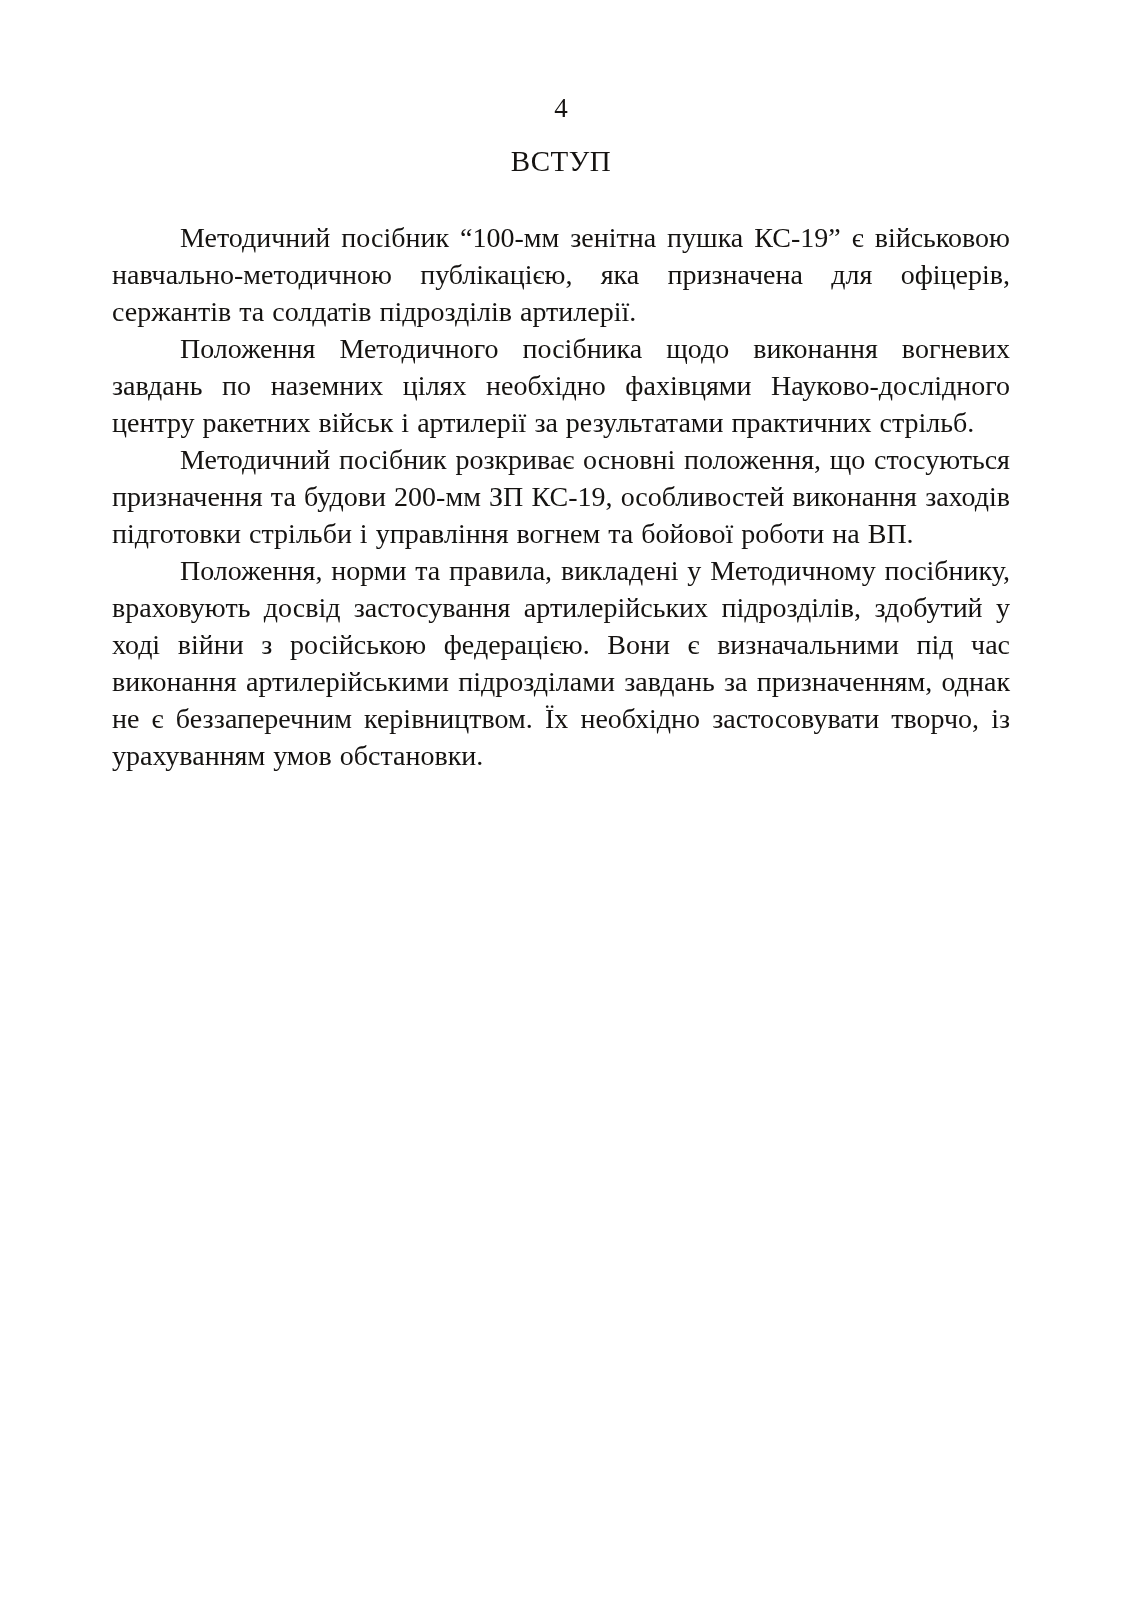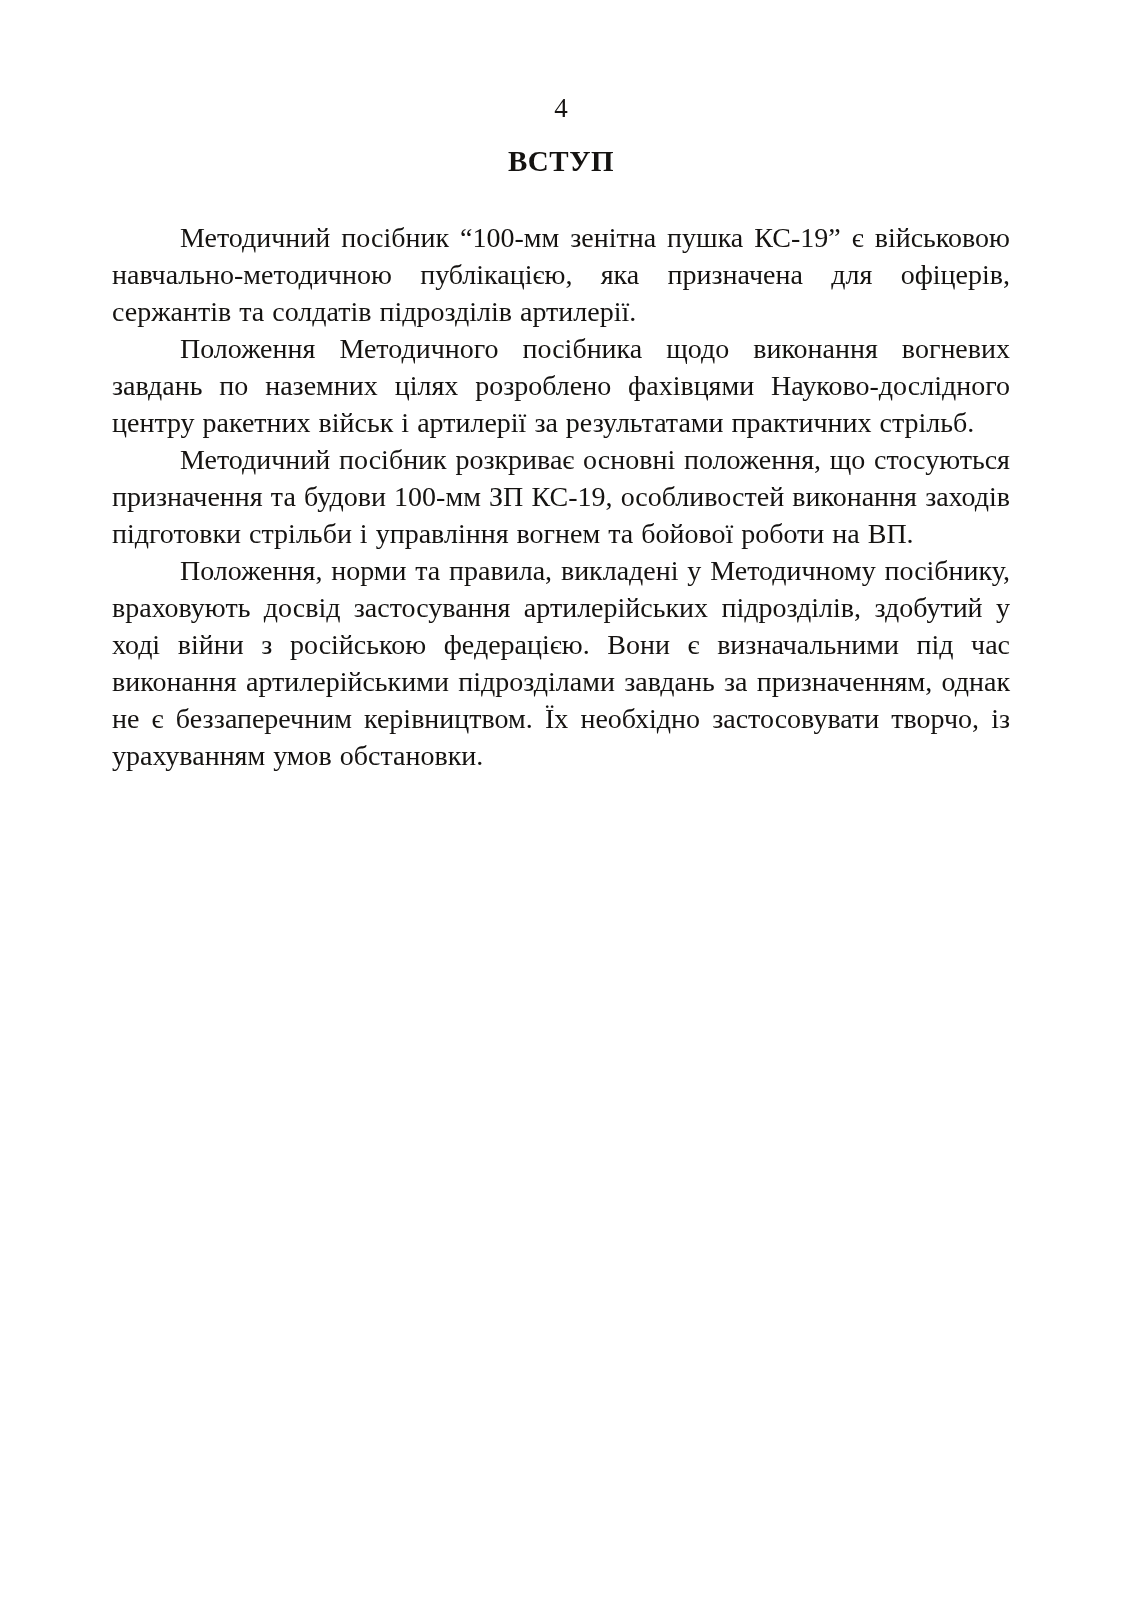--- a/index.html
+++ b/index.html
@@ -26,21 +26,21 @@
     text-align: center;
     font-size: 27px;
     line-height: 30px;
     margin: 0 0 22px 0;
     font-weight: normal;
   }
   .doc-title {
     text-align: center;
     font-size: 29px;
     line-height: 32px;
-    font-weight: bold;
+    font-weight: normal;
     letter-spacing: 0.5px;
     margin: 0 0 42px 0;
   }
   .body-text p {
     margin: 0;
     font-size: 28px;
     line-height: 37px;
     text-align: justify;
     text-indent: 68px;
     word-spacing: 1px;
@@ -49,17 +49,17 @@
 </head>
 <body>
 
 <div class="page">
   <div class="page-number">4</div>
 
   <h1 class="doc-title">ВСТУП</h1>
 
   <div class="body-text">
     <p>Методичний посібник “100-мм зенітна пушка КС-19” є військовою навчально-методичною публікацією, яка призначена для офіцерів, сержантів та солдатів підрозділів артилерії.</p>
-    <p>Положення Методичного посібника щодо виконання вогневих завдань по наземних цілях розроблено фахівцями Науково-дослідного центру ракетних військ і артилерії за результатами практичних стрільб.</p>
-    <p>Методичний посібник розкриває основні положення, що стосуються призначення та будови 100-мм ЗП КС-19, особливостей виконання заходів підготовки стрільби і управління вогнем та бойової роботи на ВП.</p>
+    <p>Положення Методичного посібника щодо виконання вогневих завдань по наземних цілях необхідно фахівцями Науково-дослідного центру ракетних військ і артилерії за результатами практичних стрільб.</p>
+    <p>Методичний посібник розкриває основні положення, що стосуються призначення та будови 200-мм ЗП КС-19, особливостей виконання заходів підготовки стрільби і управління вогнем та бойової роботи на ВП.</p>
     <p>Положення, норми та правила, викладені у Методичному посібнику, враховують досвід застосування артилерійських підрозділів, здобутий у ході війни з російською федерацією. Вони є визначальними під час виконання артилерійськими підрозділами завдань за призначенням, однак не є беззаперечним керівництвом. Їх необхідно застосовувати творчо, із урахуванням умов обстановки.</p>
   </div>
 </div>
 
 </body></html>

